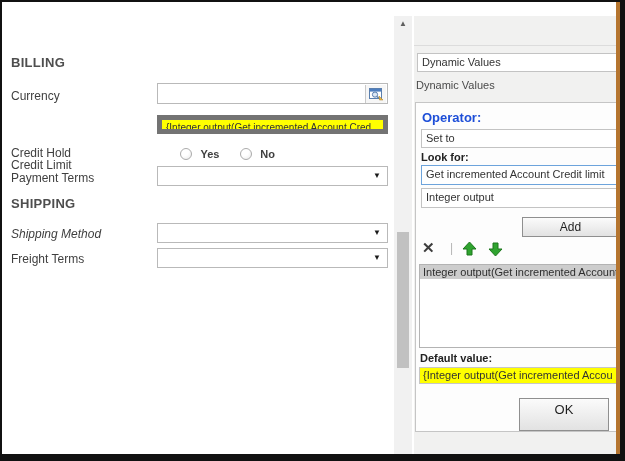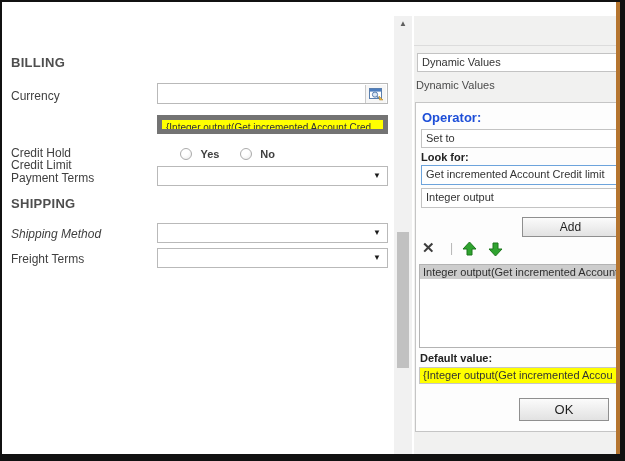--- a/index.html
+++ b/index.html
@@ -187,21 +187,21 @@
       </div>
 
       <div class="list-box">
         <div class="list-row">Integer output(Get incremented Account</div>
       </div>
 
       <div class="small-bold" style="left:4px; top:249px;">Default value:</div>
 
       <div class="default-input">{Integer output(Get incremented Accou</div>
 
-      <div class="btn" style="left:103px; top:295px; width:90px; height:23px; line-height:21px; font-size:13px;">OK</div>
+      <div class="btn" style="left:103px; top:295px; width:90px; height:33px; line-height:21px; font-size:13px;">OK</div>
     </div>
   </div>
 
   <div class="abs accent-line"></div>
   <div class="abs frame-top"></div>
   <div class="abs frame-left"></div>
   <div class="abs frame-right"></div>
   <div class="abs frame-bottom"></div>
 
 </div>

